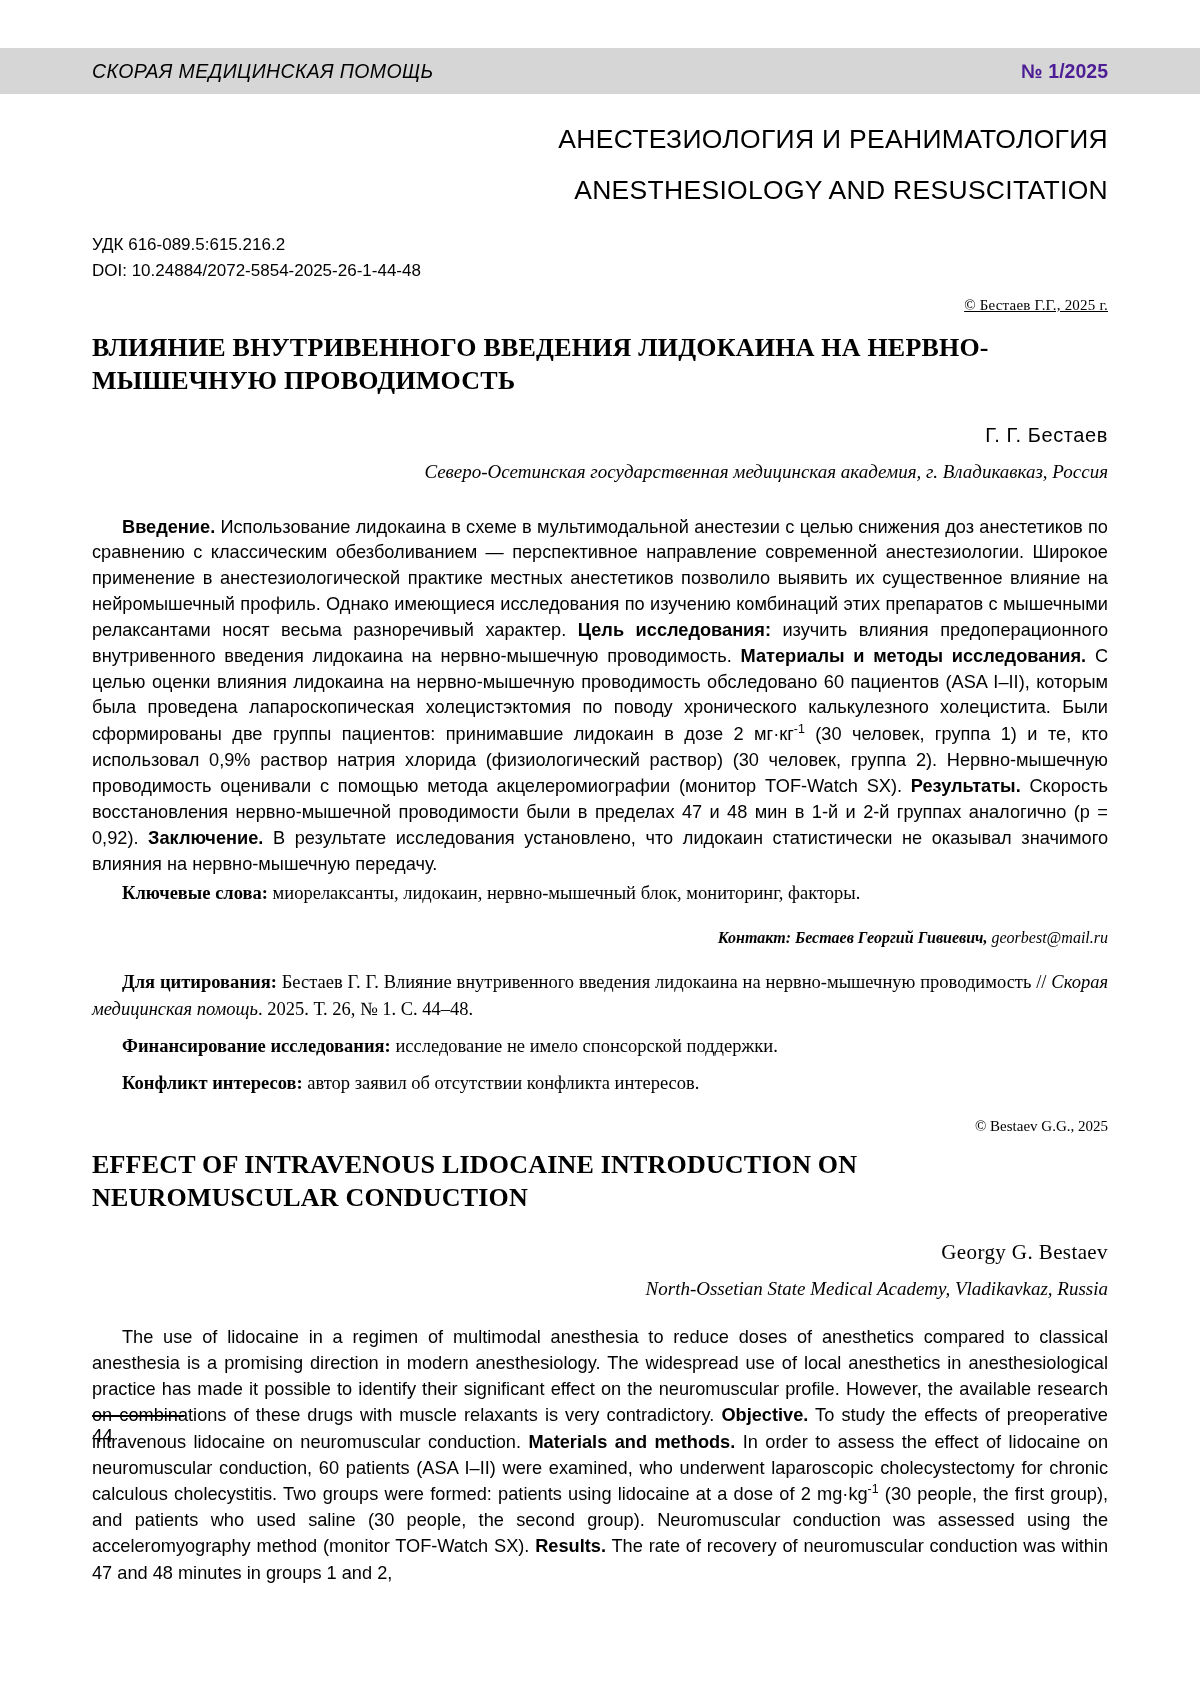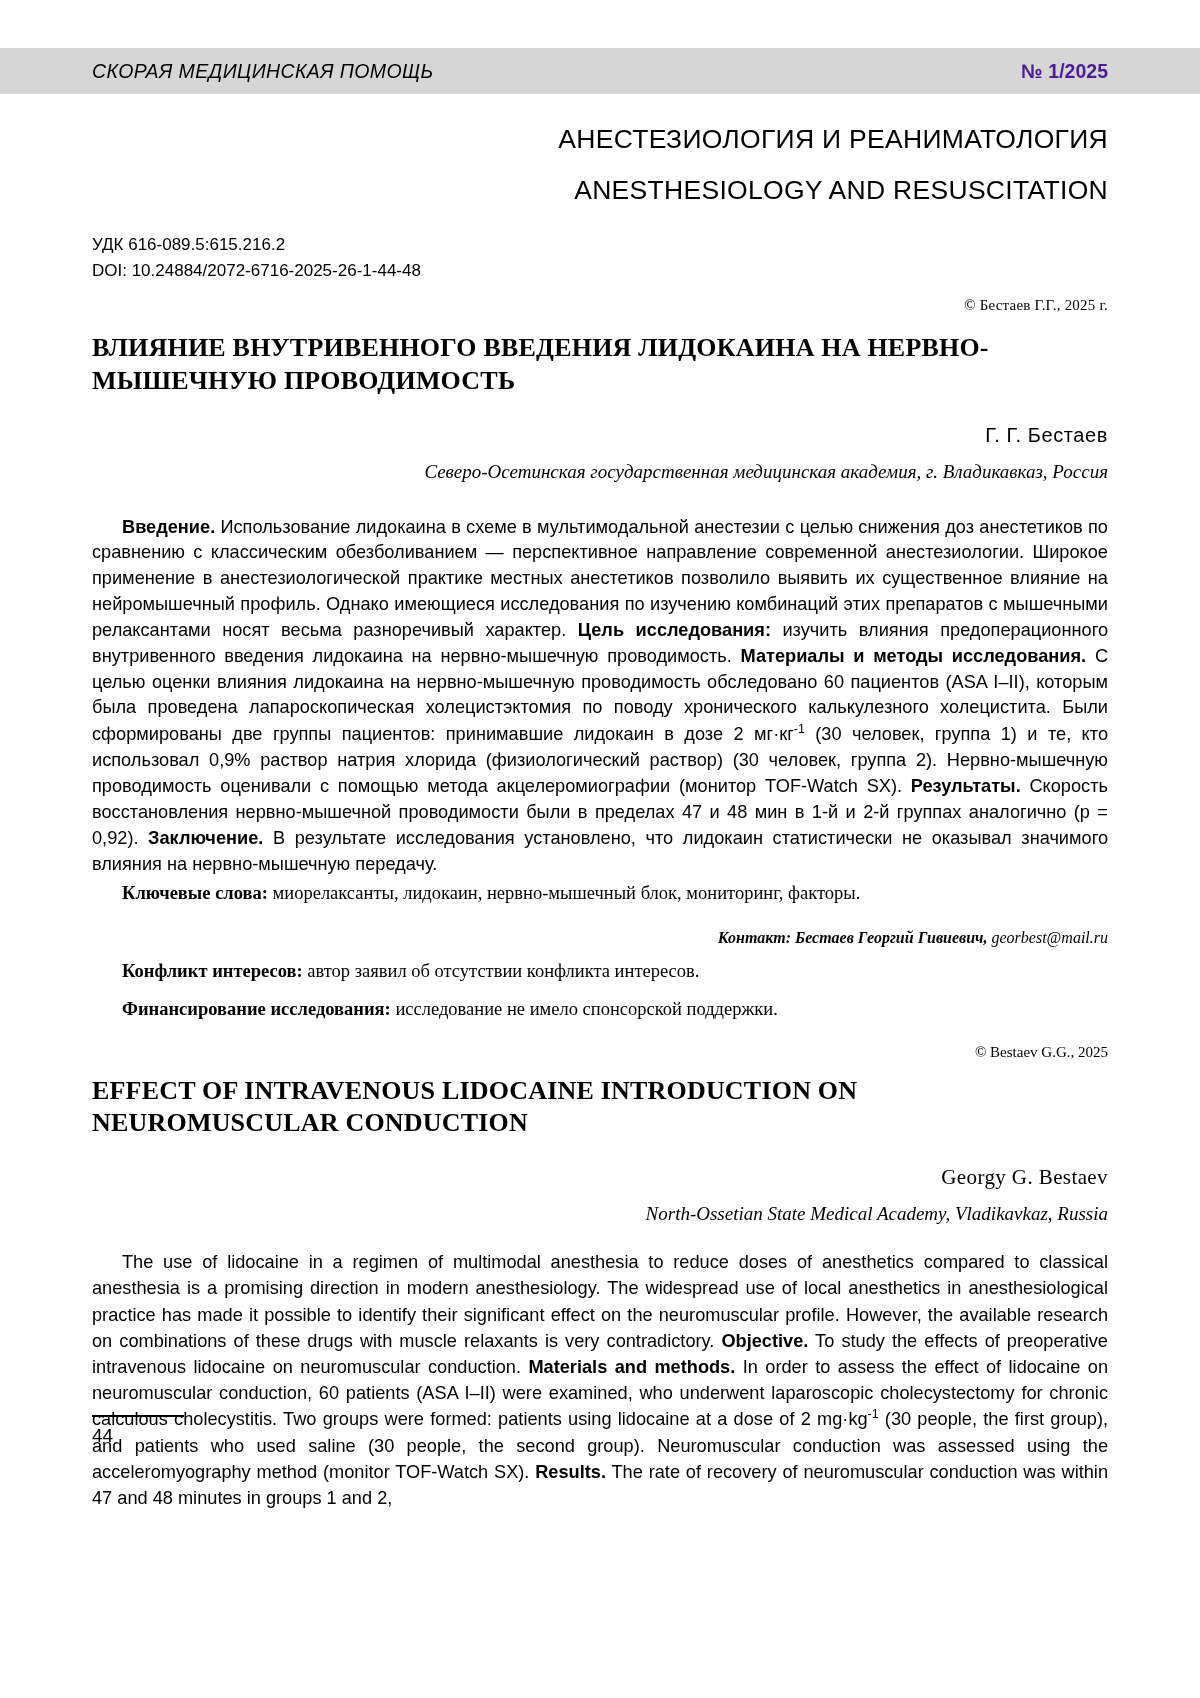--- a/index.html
+++ b/index.html
@@ -73,20 +73,21 @@
     font-size: 17px;
     line-height: 1.5;
     margin-top: 26px;
   }
   .copyright-ru {
     font-family: "Liberation Serif", serif;
     font-size: 15px;
     text-align: right;
     margin-top: 14px;
     letter-spacing: 0.2px;
+    text-decoration: underline;
   }
 
   .article-title-ru {
     font-family: "Liberation Serif", serif;
     font-weight: bold;
     font-size: 26px;
     line-height: 1.26;
     margin-top: 18px;
     letter-spacing: 0.2px;
   }
@@ -227,47 +228,50 @@
     <span class="issue">№ 1/2025</span>
   </div>
 
   <div class="content">
 
     <div class="section-title-ru">АНЕСТЕЗИОЛОГИЯ И РЕАНИМАТОЛОГИЯ</div>
     <div class="section-title-en">ANESTHESIOLOGY AND RESUSCITATION</div>
 
     <div class="codes">
       <div>УДК 616-089.5:615.216.2</div>
-      <div>DOI: 10.24884/2072-6716-2025-26-1-44-48</div>
+      <div>DOI: 10.24884/2072-5854-2025-26-1-44-48</div>
     </div>
 
     <div class="copyright-ru">© Бестаев Г.Г., 2025 г.</div>
 
     <h1 class="article-title-ru">ВЛИЯНИЕ ВНУТРИВЕННОГО ВВЕДЕНИЯ ЛИДОКАИНА НА НЕРВНО-МЫШЕЧНУЮ ПРОВОДИМОСТЬ</h1>
 
     <div class="author-ru">Г. Г. Бестаев</div>
     <div class="affil-ru">Северо-Осетинская государственная медицинская академия, г. Владикавказ, Россия</div>
 
     <div class="abstract-ru"><b>Введение.</b> Использование лидокаина в схеме в мультимодальной анестезии с целью снижения доз анестетиков по сравнению с классическим обезболиванием — перспективное направление современной анестезиологии. Широкое применение в анестезиологической практике местных анестетиков позволило выявить их существенное влияние на нейромышечный профиль. Однако имеющиеся исследования по изучению комбинаций этих препаратов с мышечными релаксантами носят весьма разноречивый характер. <b>Цель исследования:</b> изучить влияния предоперационного внутривенного введения лидокаина на нервно-мышечную проводимость. <b>Материалы и методы исследования.</b> С целью оценки влияния лидокаина на нервно-мышечную проводимость обследовано 60 пациентов (ASA I–II), которым была проведена лапароскопическая холецистэктомия по поводу хронического калькулезного холецистита. Были сформированы две группы пациентов: принимавшие лидокаин в дозе 2 мг·кг<sup>-1</sup> (30 человек, группа 1) и те, кто использовал 0,9% раствор натрия хлорида (физиологический раствор) (30 человек, группа 2). Нервно-мышечную проводимость оценивали с помощью метода акцелеромиографии (монитор TOF-Watch SX). <b>Результаты.</b> Скорость восстановления нервно-мышечной проводимости были в пределах 47 и 48 мин в 1-й и 2-й группах аналогично (p = 0,92). <b>Заключение.</b> В результате исследования установлено, что лидокаин статистически не оказывал значимого влияния на нервно-мышечную передачу.</div>
 
     <div class="keywords-ru">
       <b>Ключевые слова:</b><span> миорелаксанты, лидокаин, нервно-мышечный блок, мониторинг, факторы.</span>
     </div>
 
     <div class="contact-ru">
       <b>Контакт: Бестаев Георгий Гивиевич,</b><span> georbest@mail.ru</span>
     </div>
 
+    <div class="cite-ru">
+      <b>Для цитирования:</b><span> Бестаев Г. Г. Влияние внутривенного введения лидокаина на нервно-мышечную проводимость // </span><i>Скорая медицинская помощь</i><span>. 2025. Т. 26, № 1. С. 44–48.</span>
+    </div>
+
+    <div class="meta-ru">
+      <b>Финансирование исследования:</b><span> исследование не имело спонсорской поддержки.</span>
+    </div>
 
     <div class="meta-ru">
       <b>Конфликт интересов:</b><span> автор заявил об отсутствии конфликта интересов.</span>
-    </div>
-
-    <div class="meta-ru">
-      <b>Финансирование исследования:</b><span> исследование не имело спонсорской поддержки.</span>
     </div>
 
     <div class="copyright-en">© Bestaev G.G., 2025</div>
 
     <h1 class="article-title-en">EFFECT OF INTRAVENOUS LIDOCAINE INTRODUCTION ON NEUROMUSCULAR CONDUCTION</h1>
 
     <div class="author-en">Georgy G. Bestaev</div>
     <div class="affil-en">North-Ossetian State Medical Academy, Vladikavkaz, Russia</div>
 
     <div class="abstract-en">The use of lidocaine in a regimen of multimodal anesthesia to reduce doses of anesthetics compared to classical anesthesia is a promising direction in modern anesthesiology. The widespread use of local anesthetics in anesthesiological practice has made it possible to identify their significant effect on the neuromuscular profile. However, the available research on combinations of these drugs with muscle relaxants is very contradictory. <b>Objective.</b> To study the effects of preoperative intravenous lidocaine on neuromuscular conduction. <b>Materials and methods.</b> In order to assess the effect of lidocaine on neuromuscular conduction, 60 patients (ASA I–II) were examined, who underwent laparoscopic cholecystectomy for chronic calculous cholecystitis. Two groups were formed: patients using lidocaine at a dose of 2 mg·kg<sup>-1</sup> (30 people, the first group), and patients who used saline (30 people, the second group). Neuromuscular conduction was assessed using the acceleromyography method (monitor TOF-Watch SX). <b>Results.</b> The rate of recovery of neuromuscular conduction was within 47 and 48 minutes in groups 1 and 2,</div>

